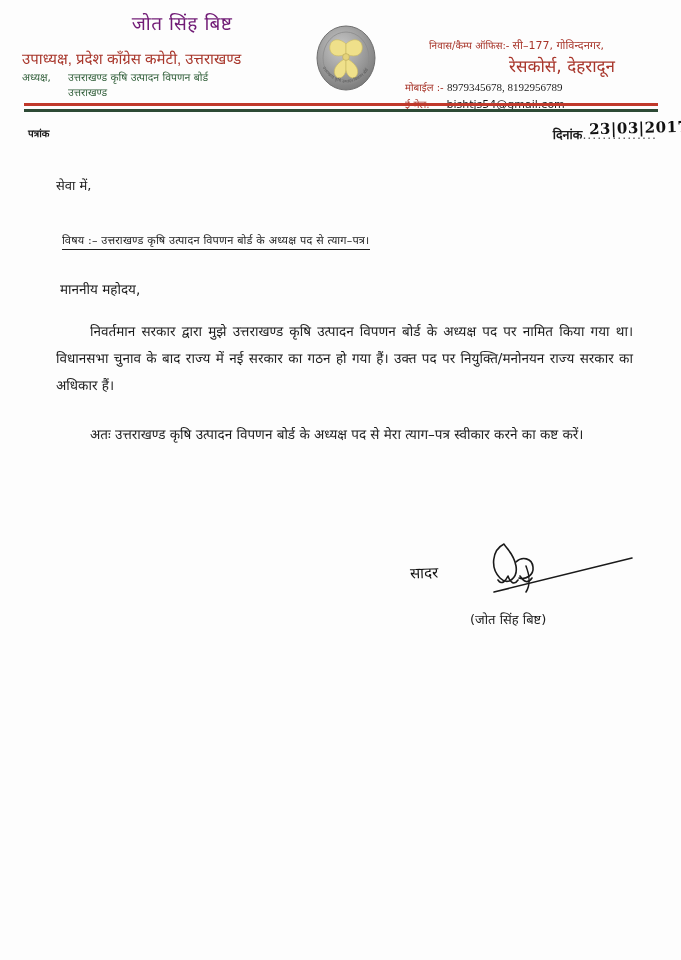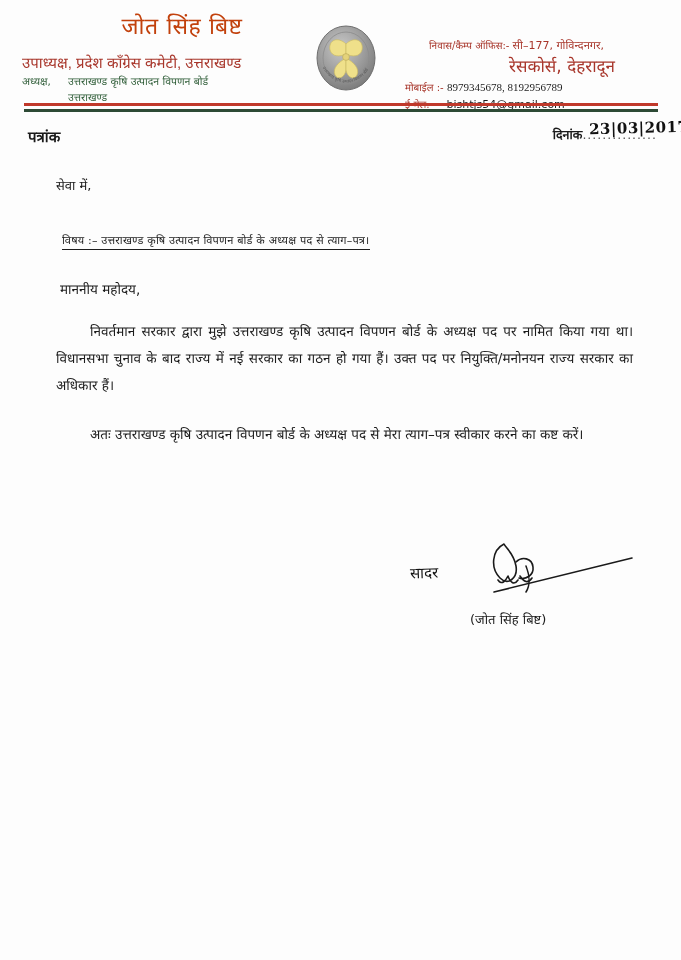--- a/index.html
+++ b/index.html
@@ -29,22 +29,22 @@
   }
 
   .lh-left {
     position: absolute;
     left: 22px;
     top: 14px;
     width: 280px;
   }
   .lh-name {
     font-family: "DejaVu Sans", sans-serif;
-    font-size: 23px;
-    color: #c2410c;
+    font-size: 19px;
+    color: #701a75;
     text-align: center;
     line-height: 1.05;
     padding-left: 40px;
     letter-spacing: 0.5px;
   }
   .lh-line1 {
     font-family: Liberation Sans, sans-serif;
     font-size: 15px;
     color: #a8362b;
     line-height: 1.35;
@@ -116,21 +116,21 @@
     width: 634px; height: 3px;
     background: #2d4a35;
   }
 
   
   .refline {
     position: absolute;
     left: 28px;
     top: 126px;
     font-family: "DejaVu Sans", sans-serif;
-    font-size: 15px;
+    font-size: 10px;
     color: #1a1a1a;
     font-weight: bold;
   }
   .dateline {
     position: absolute;
     right: 24px;
     top: 126px;
     font-family: "DejaVu Sans", sans-serif;
     font-size: 12.5px;
     color: #1a1a1a;

